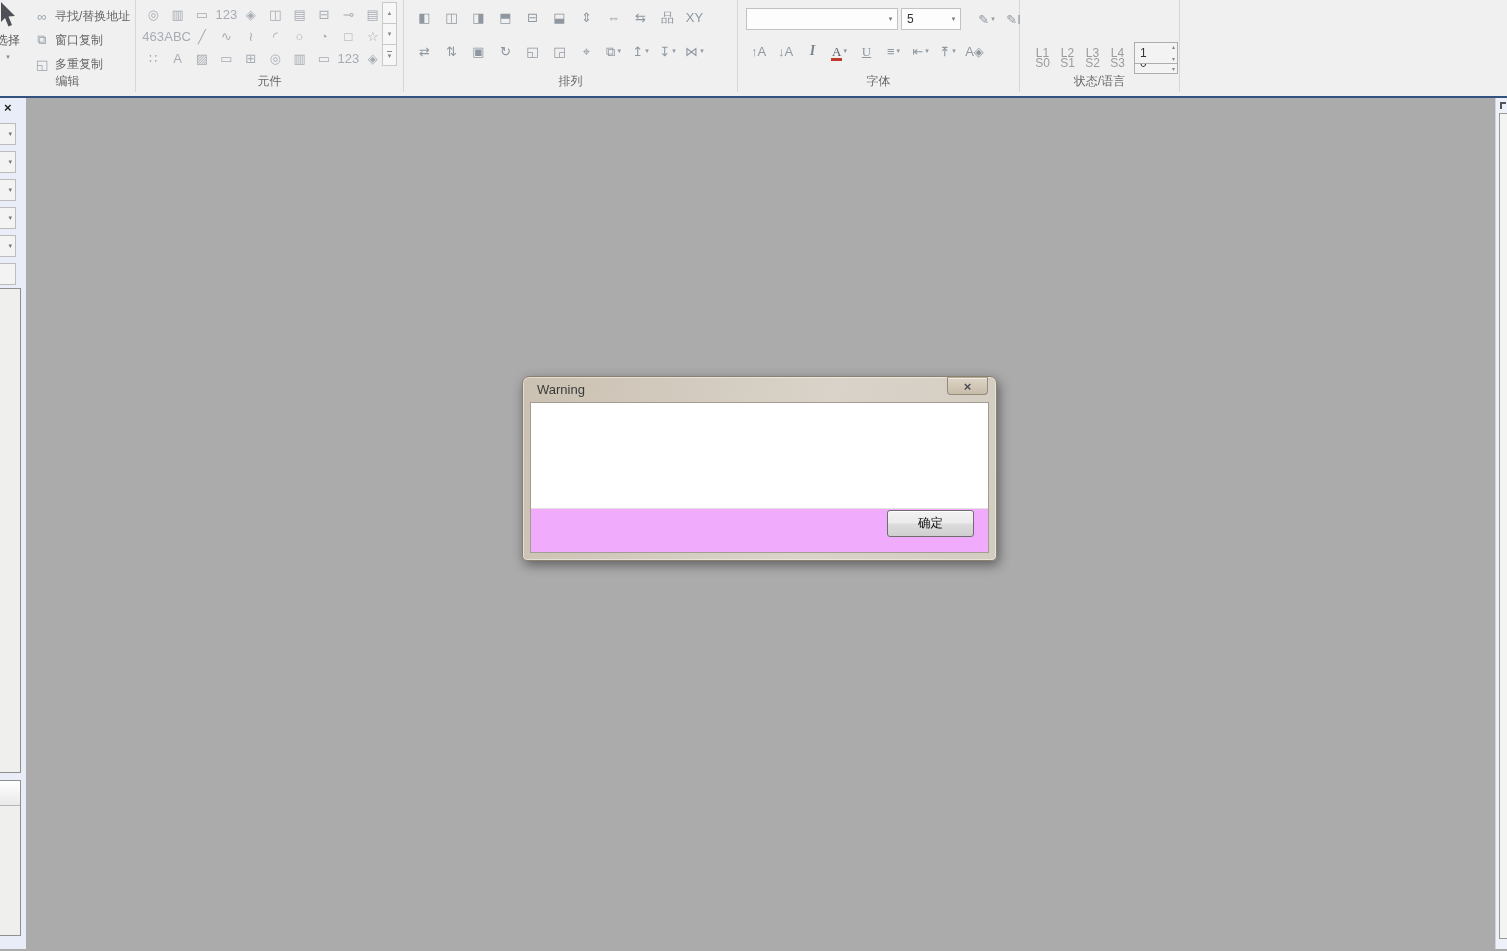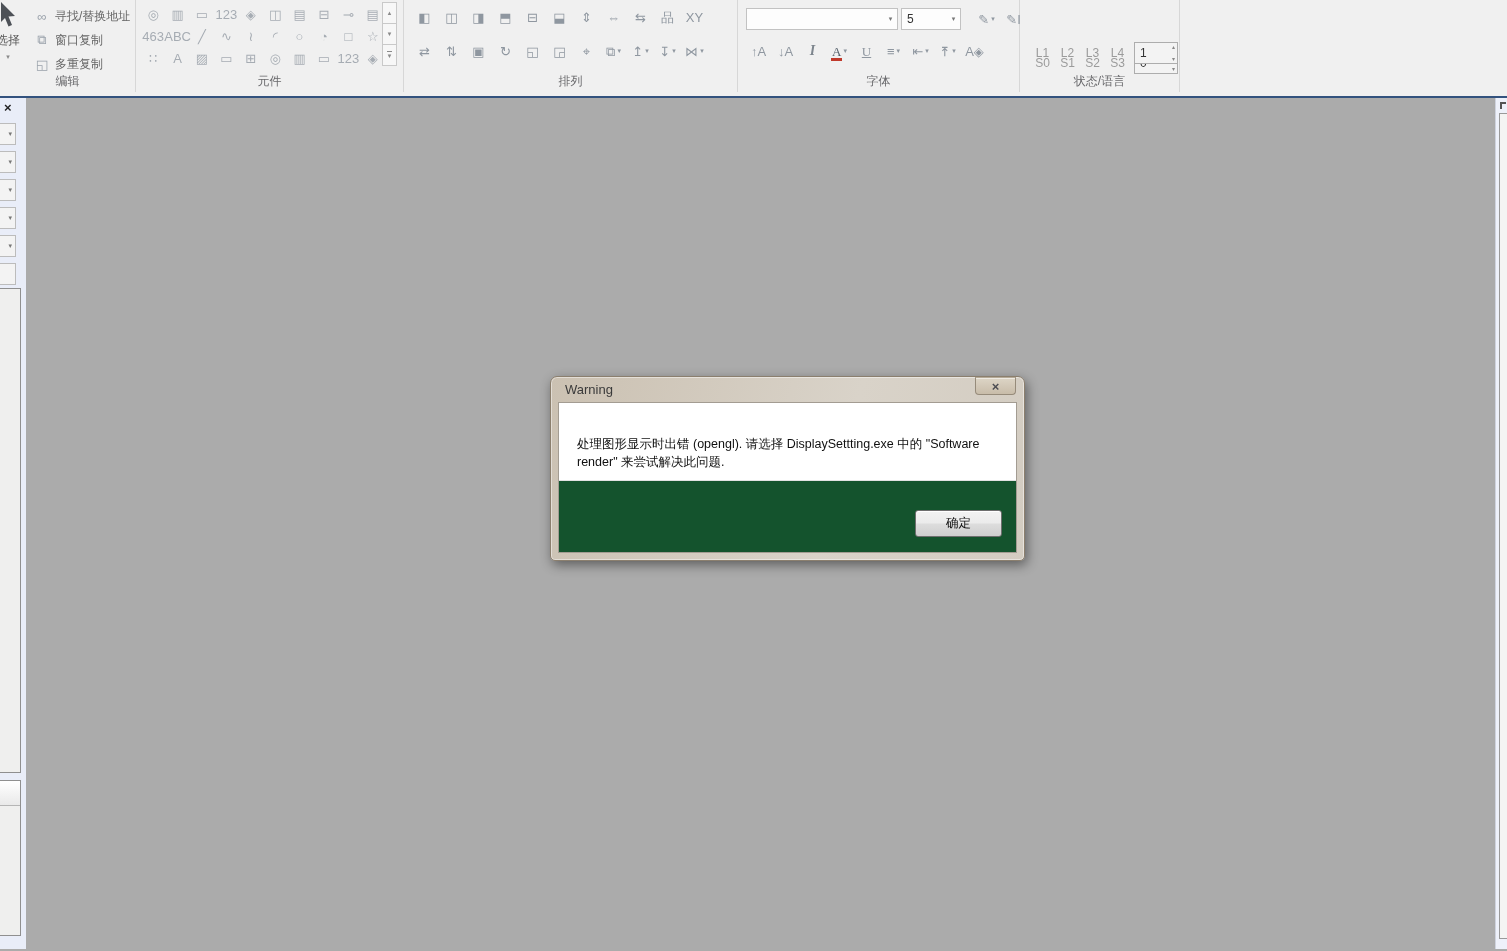--- a/index.html
+++ b/index.html
@@ -80,26 +80,26 @@
   .lowpanel { position:absolute; left:-8px; top:682px; width:29px; height:156px; background:#efefee; border:1px solid #8f8f8f; }
   .lowbtn { height:25px; background:linear-gradient(#ffffff,#e9e9e9); border-bottom:1px solid #b5b5b5; }
 
   .canvas { flex:1 1 auto; background:#ababab; }
 
   .sliver { position:relative; width:12px; background:#eef1fa; border-left:1px solid #cfd3de; flex:0 0 auto; }
   .sliver-box { position:absolute; left:3px; right:0; top:15px; bottom:10px; background:#f4f4f3; border:1px solid #9a9a9a; border-right:none; }
   .sliver-mark { position:absolute; top:4px; left:4px; width:6px; height:7px; border-left:2px solid #555; border-top:2px solid #555; }
 
   
-  .dlg { position:absolute; left:550px; top:376px; width:475px; height:185px; background:linear-gradient(105deg,#cbc1b2,#d9d3c9 60%,#d3ccc1); border:1px solid #8b7f6e; border-radius:7px 7px 5px 5px; box-shadow:inset 0 0 0 1px rgba(255,255,255,.45), 2px 4px 12px rgba(0,0,0,.45); }
+  .dlg { position:absolute; left:522px; top:376px; width:475px; height:185px; background:linear-gradient(105deg,#cbc1b2,#d9d3c9 60%,#d3ccc1); border:1px solid #8b7f6e; border-radius:7px 7px 5px 5px; box-shadow:inset 0 0 0 1px rgba(255,255,255,.45), 2px 4px 12px rgba(0,0,0,.45); }
   .dlg-title { position:absolute; left:14px; top:5px; font-size:13px; color:#3a3a3a; }
   .dlg-close { position:absolute; top:0; right:8px; width:41px; height:18px; background:linear-gradient(#ddd5c6,#c8bca9); border:1px solid #968b7a; border-top-color:#b5aa97; border-radius:0 0 4px 4px; box-shadow:inset 0 1px 0 rgba(255,255,255,.5); display:flex; align-items:center; justify-content:center; font-size:13px; font-weight:bold; color:#4c4c52; line-height:1; cursor:default; }
   .dlg-inner { position:absolute; left:7px; right:7px; top:25px; bottom:7px; background:#ffffff; border:1px solid #a39c92; }
   .dlg-msg { position:absolute; left:18px; top:33px; right:28px; font-size:12.5px; color:#101010; line-height:17.5px; }
-  .dlg-footer { position:absolute; left:0; right:0; bottom:0; height:72px; background:#14532d; border-top:1px solid #e2e2e2;margin-top:24px; }
+  .dlg-footer { position:absolute; left:0; right:0; bottom:0; height:44px; background:#f0abfc; border-top:1px solid #e2e2e2;margin-top:24px; }
   .dlg-ok { position:absolute; right:14px; bottom:15px; width:87px; height:27px; background:linear-gradient(#f2f2f2,#ebebeb 49%,#dddddd 51%,#cfcfcf); border:1px solid #6e6e6e; border-radius:3px; box-shadow:inset 0 1px 0 #ffffff; display:flex; align-items:center; justify-content:center; font-size:12.5px; color:#111; cursor:default; }
 </style>
 </head>
 <body>
 
 <div class="app">
 
   <div class="ribbon">
 
     <div class="rgroup g-edit">
@@ -449,21 +449,20 @@
       <div class="sliver-box"></div>
     </div>
   </div>
 
   <div class="dlg">
     <div class="dlg-title">Warning</div>
     <div class="dlg-close">
       <span>×</span>
     </div>
     <div class="dlg-inner">
-      <div class="dlg-msg">处理图形显示时出错 (opengl). 请选择 DisplaySettting.exe 中的 "Software render" 来尝试解决此问题.</div>
       <div class="dlg-footer">
         <div class="dlg-ok">
           <span>确定</span>
         </div>
       </div>
     </div>
   </div>
 
 </div>
 

